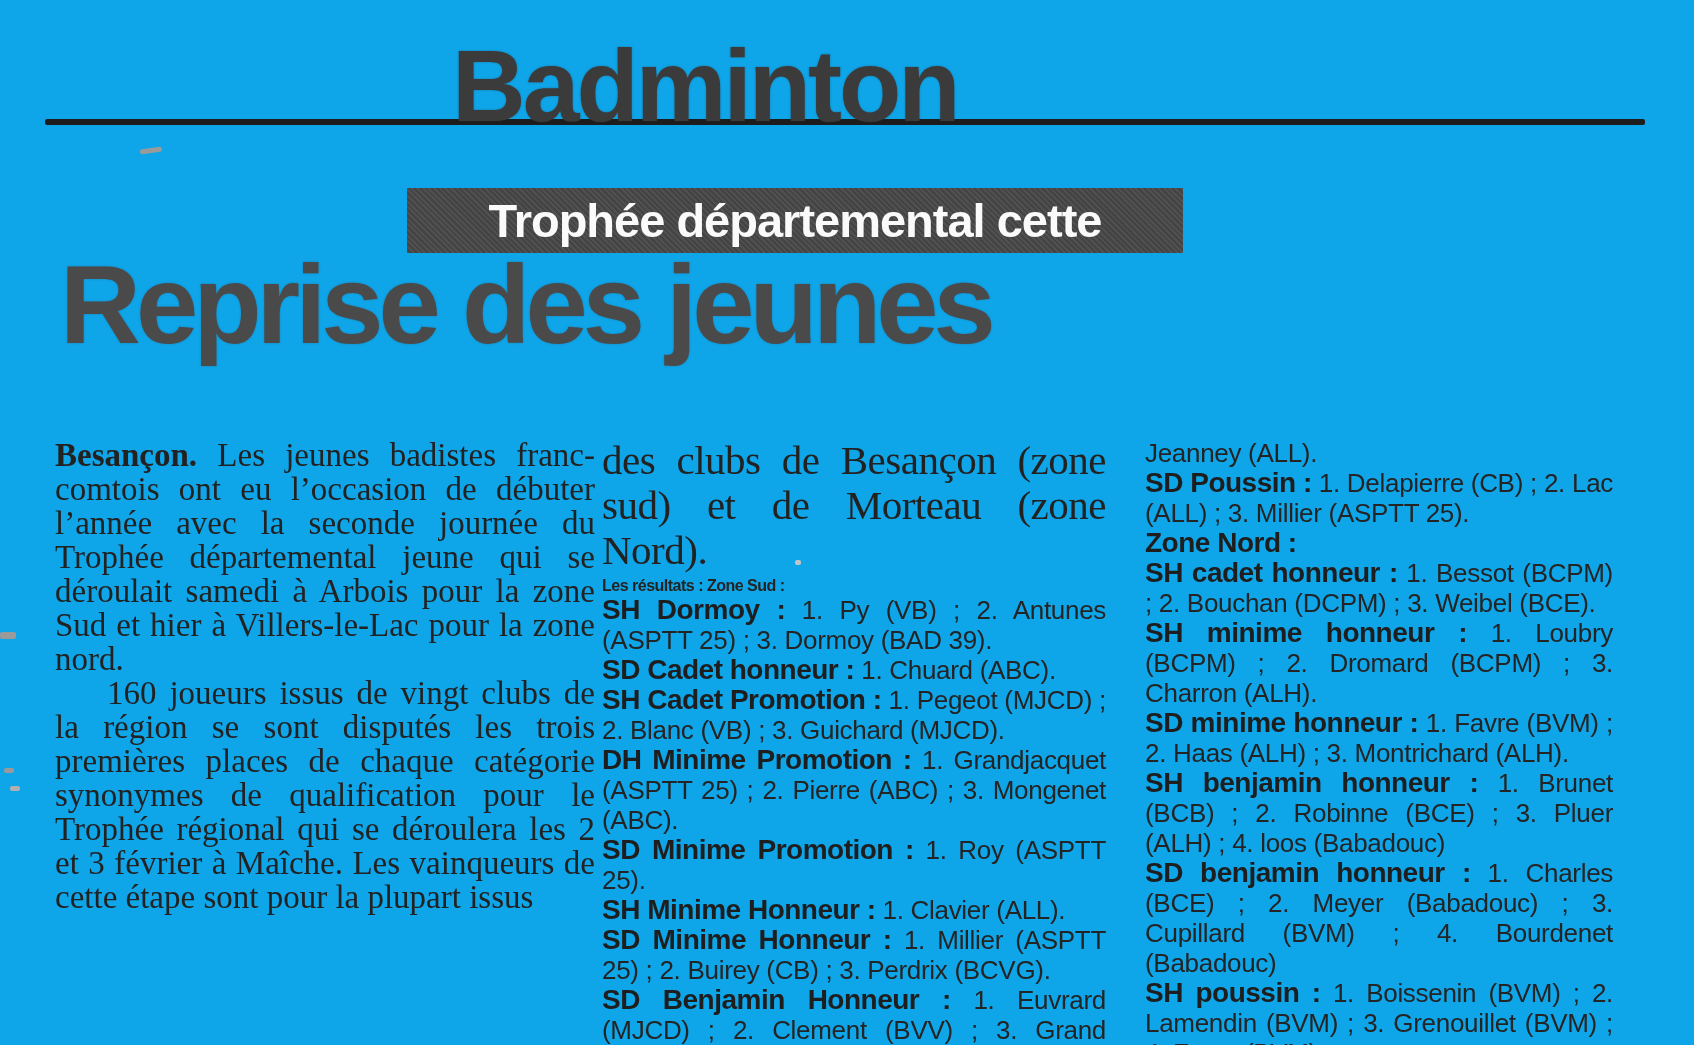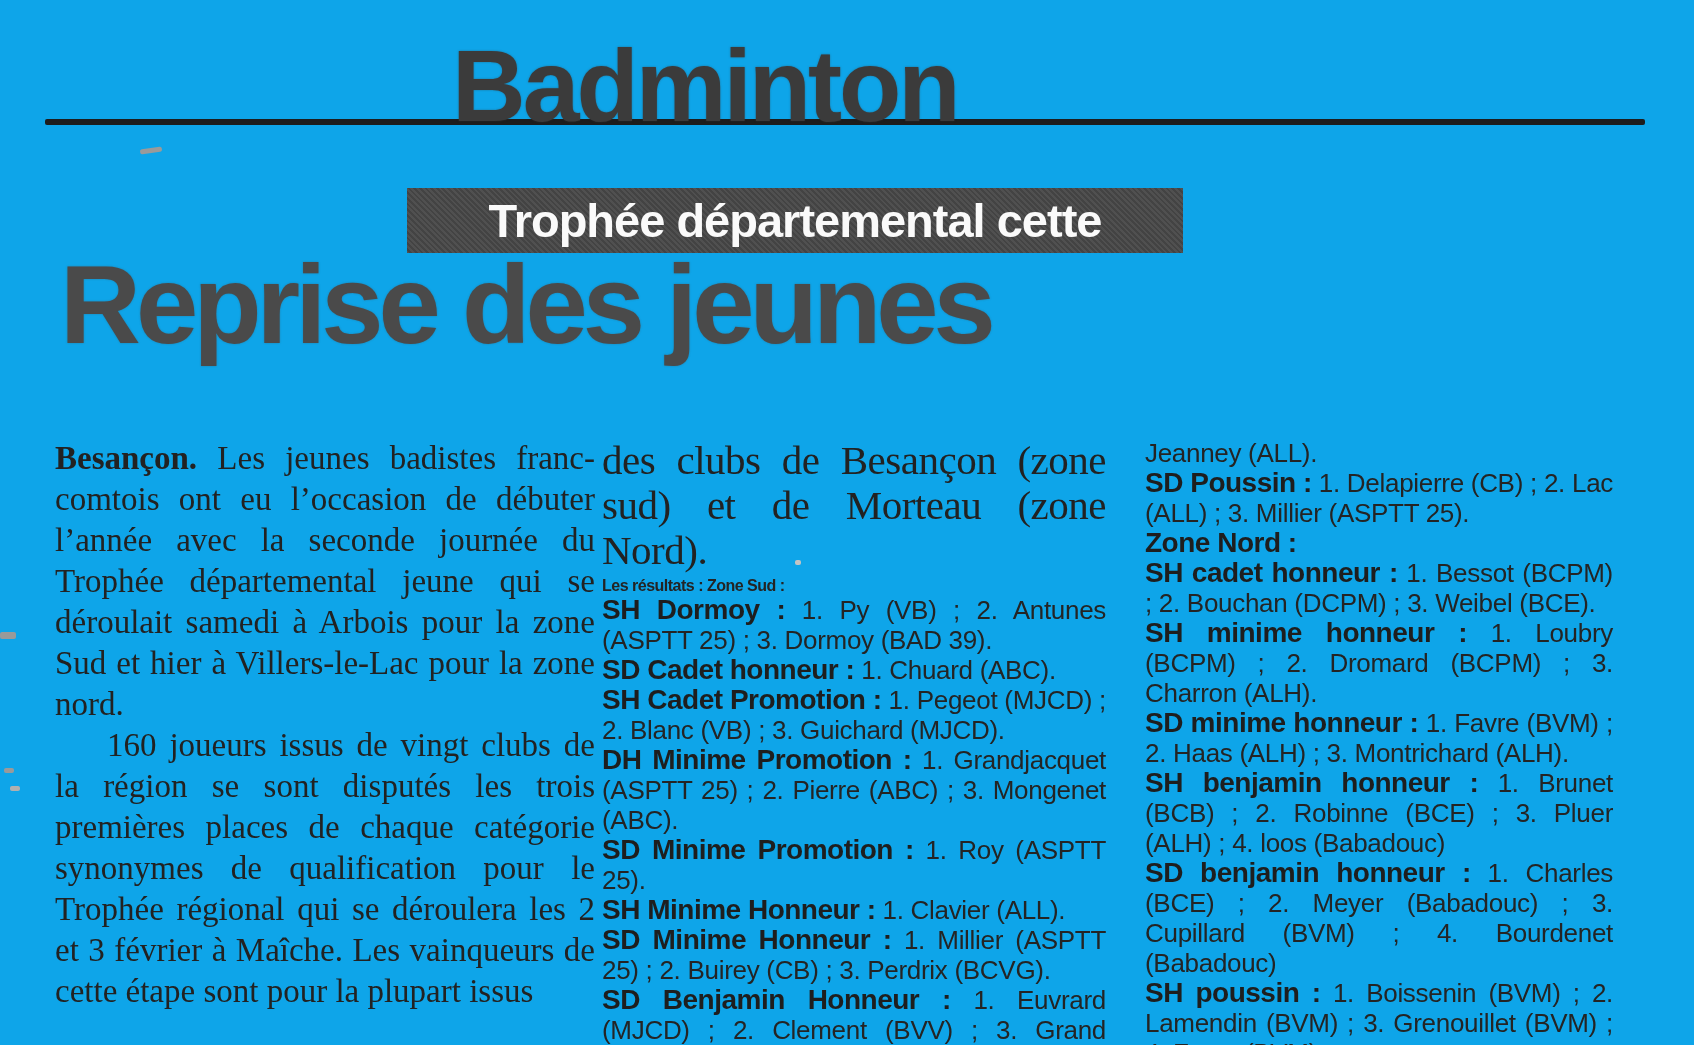--- a/index.html
+++ b/index.html
@@ -43,21 +43,21 @@
     color:#4a4a4a;
     text-shadow:0 0 2px rgba(70,70,70,.45);
   }
   
   .col{position:absolute;top:438px;}
   .col1{left:55px;width:540px;}
   .col2{left:602px;width:504px;}
   .col3{left:1145px;width:468px;}
   .body-serif{
     margin:0;
-    font-size:33px;line-height:41px;
+    font-size:33px;line-height:34px;
     text-align:justify;
     color:#222;
   }
   .body-serif strong{font-weight:700;}
   .indent{text-indent:52px;}
   .col2 .body-serif{font-size:41px;line-height:45px;letter-spacing:-0.5px;}
   .results-header{
     margin:4px 0 0 0;
     font-family:"Liberation Sans", sans-serif;
     font-size:16px;font-weight:700;letter-spacing:-0.5px;

